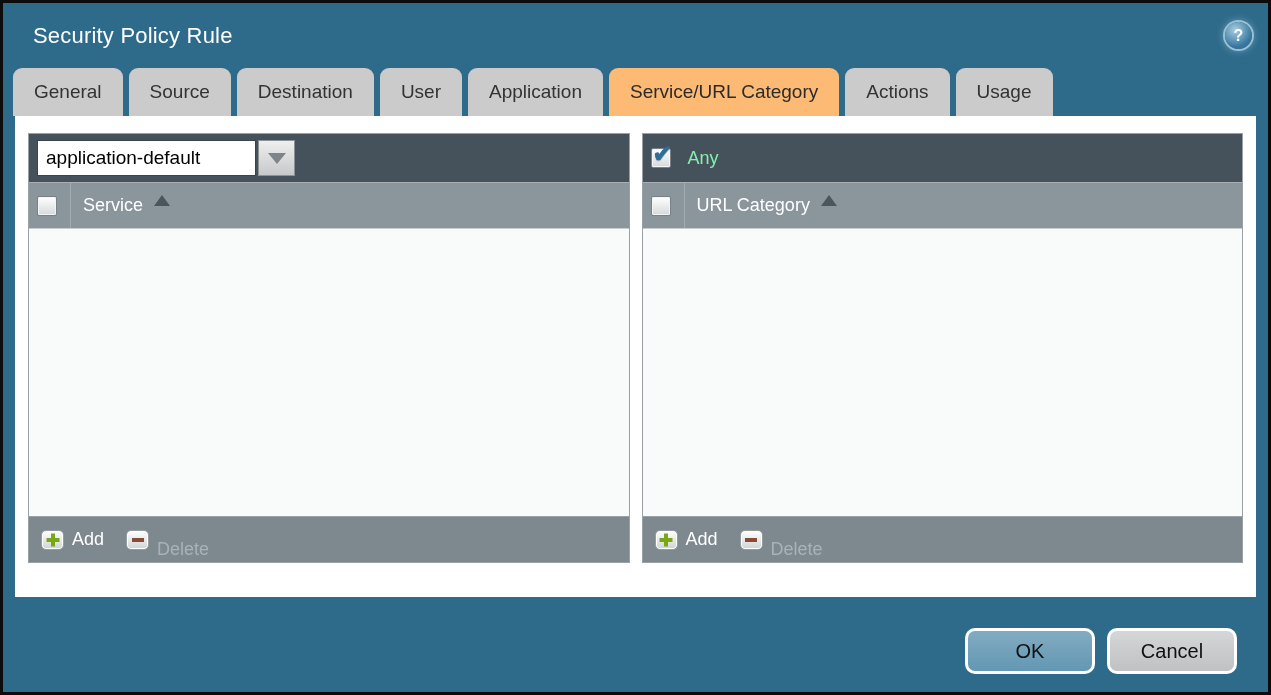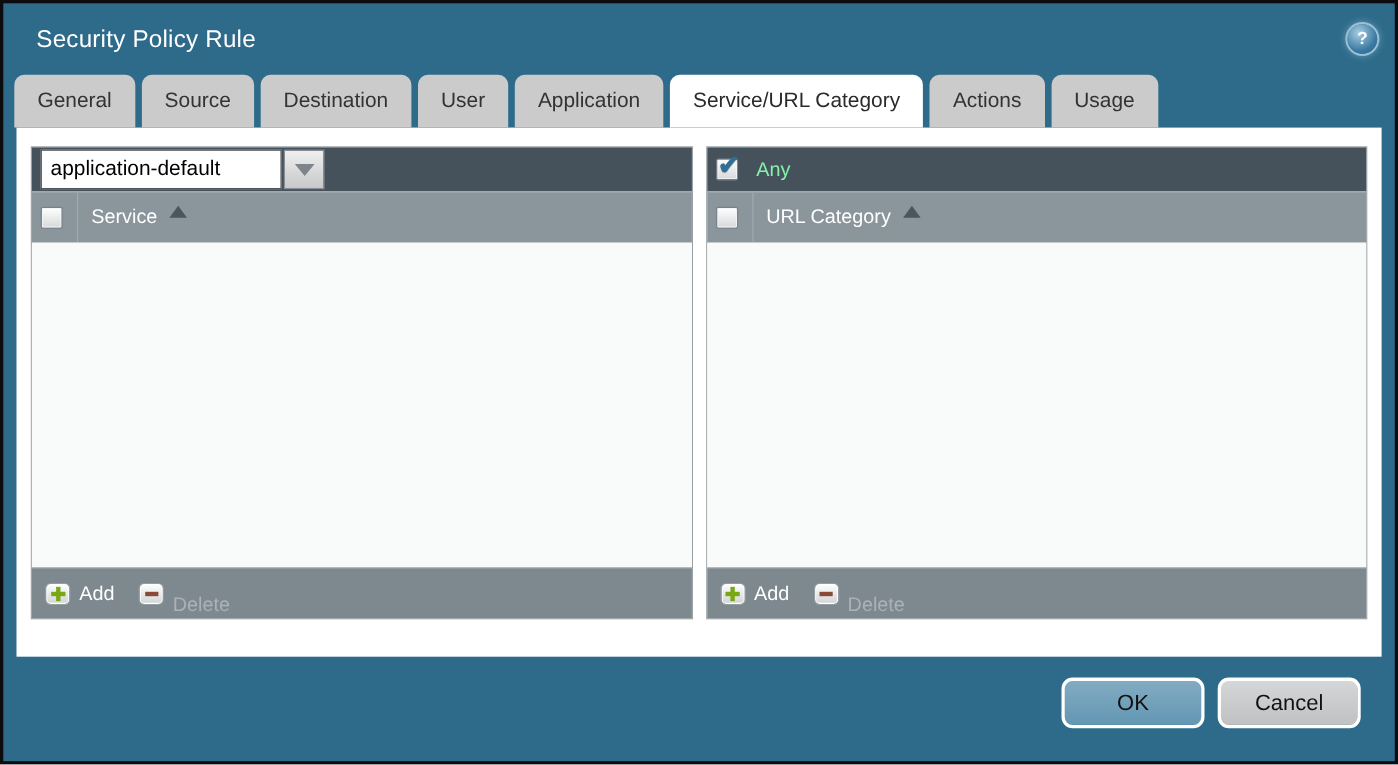--- a/index.html
+++ b/index.html
@@ -37,41 +37,41 @@
   }
   .tab {
     background: #cbcbcb;
     border-radius: 9px 9px 0 0;
     padding: 9px 21px;
     display: flex; align-items: center;
     font-size: 19px; color: #333333;
     cursor: pointer;
     white-space: nowrap;
   }
-  .tab.active { background: #ffffff; color: #2b2b2b; }
+  .tab.active { background: #fdba74; color: #2b2b2b; }
 
   
   .content {
     margin: 0 12px;
     height: 481px;
     background: #ffffff;
     padding: 17px 13px 0 13px;
     display: flex; gap: 12px;
     align-items: flex-start;
   }
   .panel {
     flex: 1 1 0;
     height: 430px;
     border: 1px solid #99a1a6;
     display: flex; flex-direction: column;
     background: #f9fafa;
   }
   .panel-toolbar {
     background: #45525b;
-    height: 40px; flex: none;
+    height: 48px; flex: none;
     display: flex; align-items: center;
     padding: 0 8px;
   }
   .panel-header {
     background: #8b959c;
     height: 47px; flex: none;
     display: flex; align-items: center;
     padding-left: 8px;
     border-top: 1px solid #a8b0b6;
     border-bottom: 1px solid #c7cccf;
@@ -160,21 +160,21 @@
     content: ""; position: absolute; background: #8a4a38;
     width: 12px; height: 4px; left: 50%; top: 50%;
     transform: translate(-50%,-50%);
   }
   .mini-label-on  { color: #ffffff; font-size: 18px; }
   .mini-label-off { color: #aab2b8; font-size: 18px; margin-top: 20px; }
 
   
   .actions {
     position: absolute;
-    right: 31px; bottom: 30px;
+    right: 31px; bottom: 18px;
     display: flex; gap: 12px;
   }
   .btn {
     height: 46px; min-width: 130px;
     border-radius: 10px;
     border: 3px solid #ffffff;
     font-family: "Liberation Sans", sans-serif;
     font-size: 20px; color: #111111;
     display: flex; align-items: center; justify-content: center;
     cursor: pointer;

